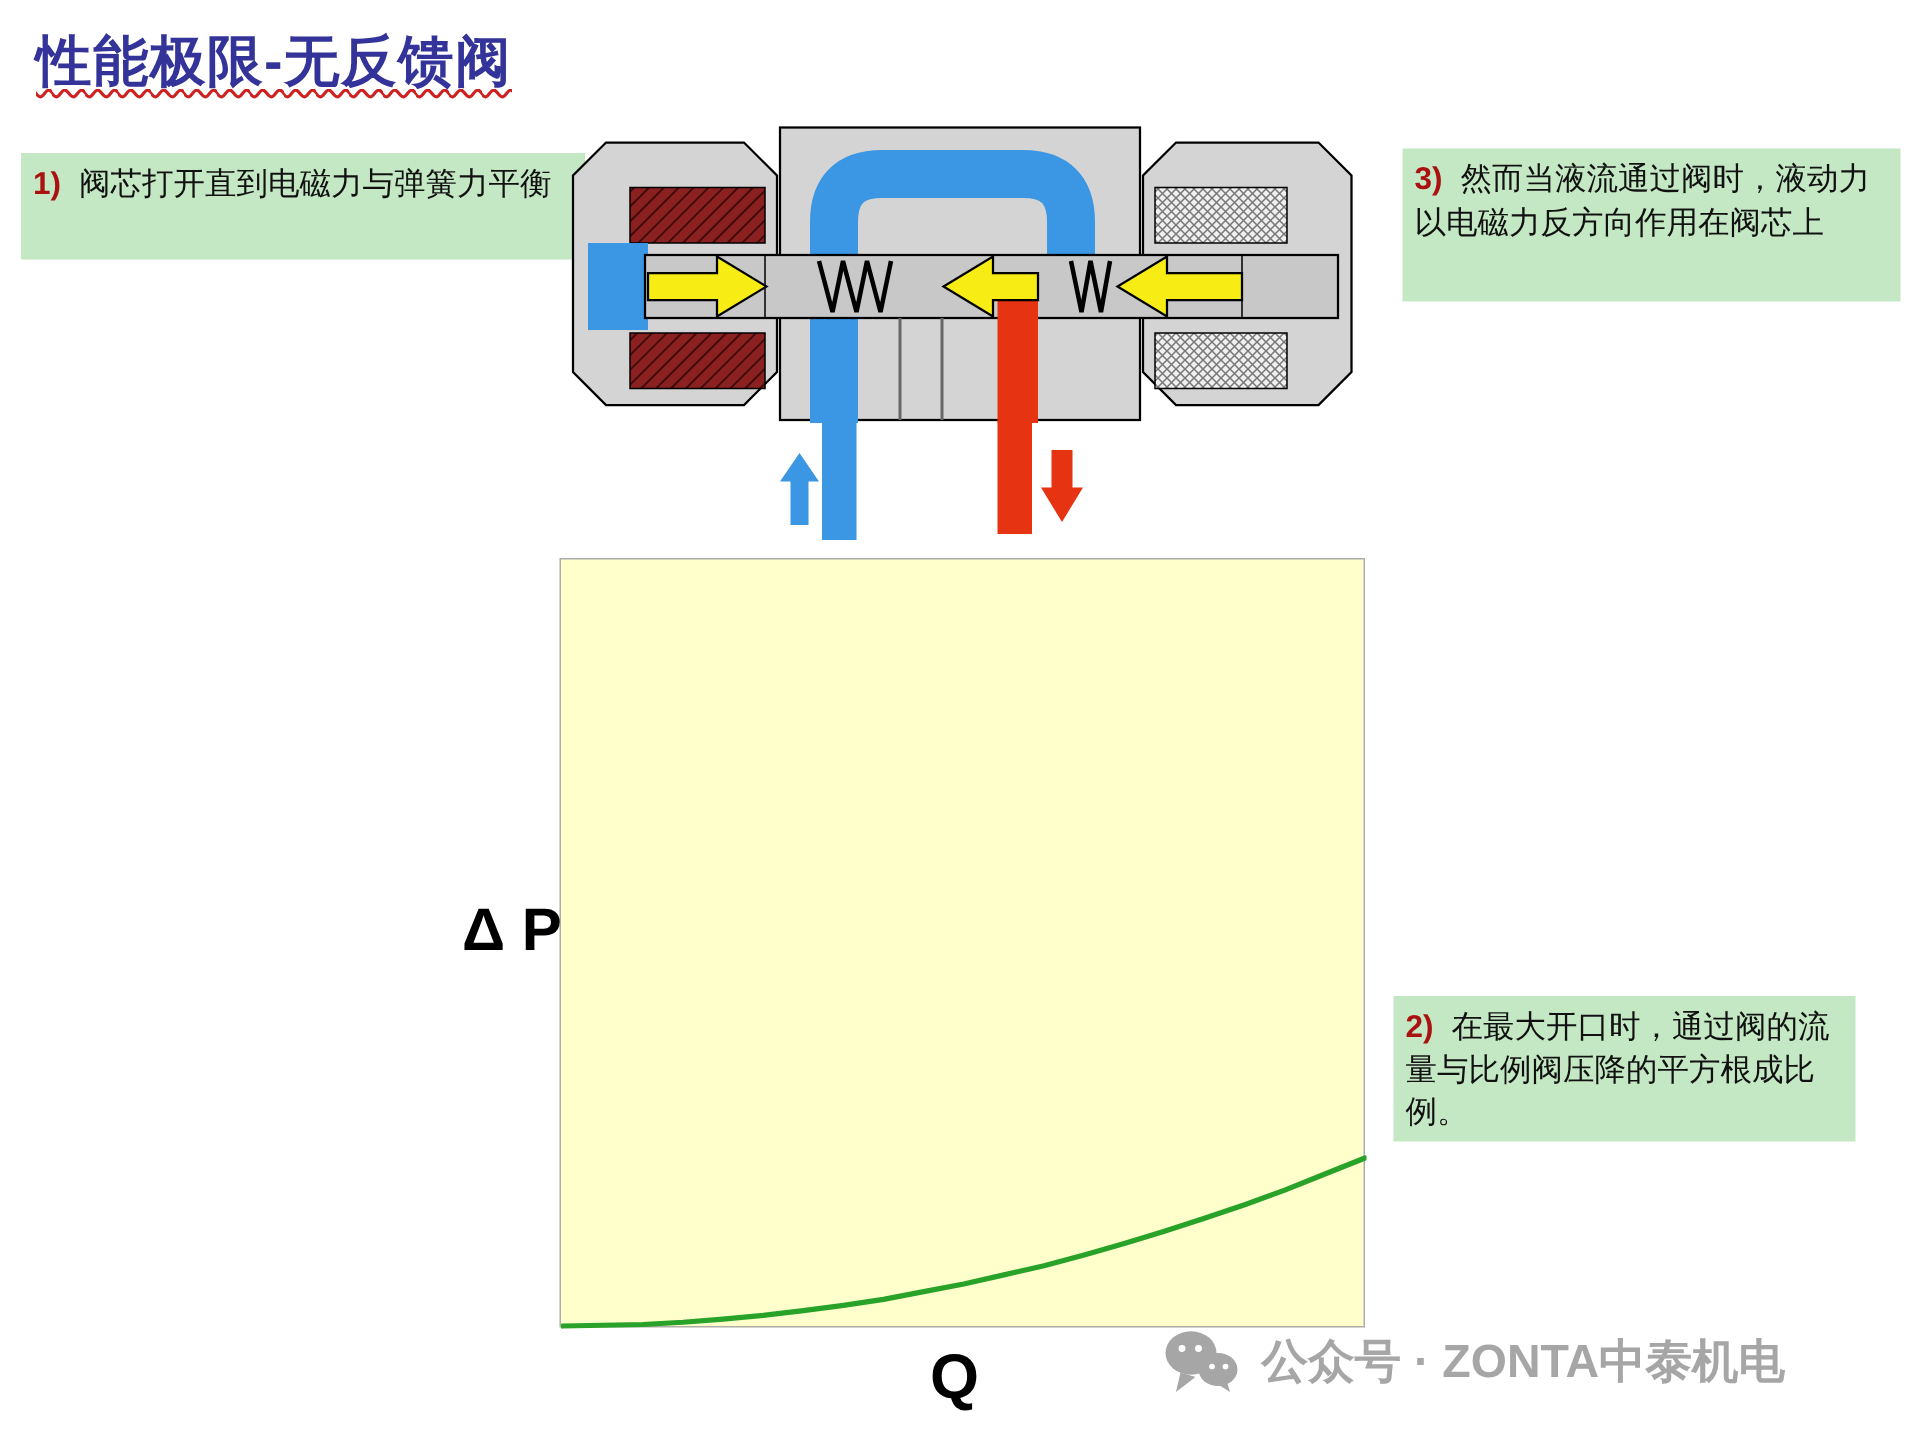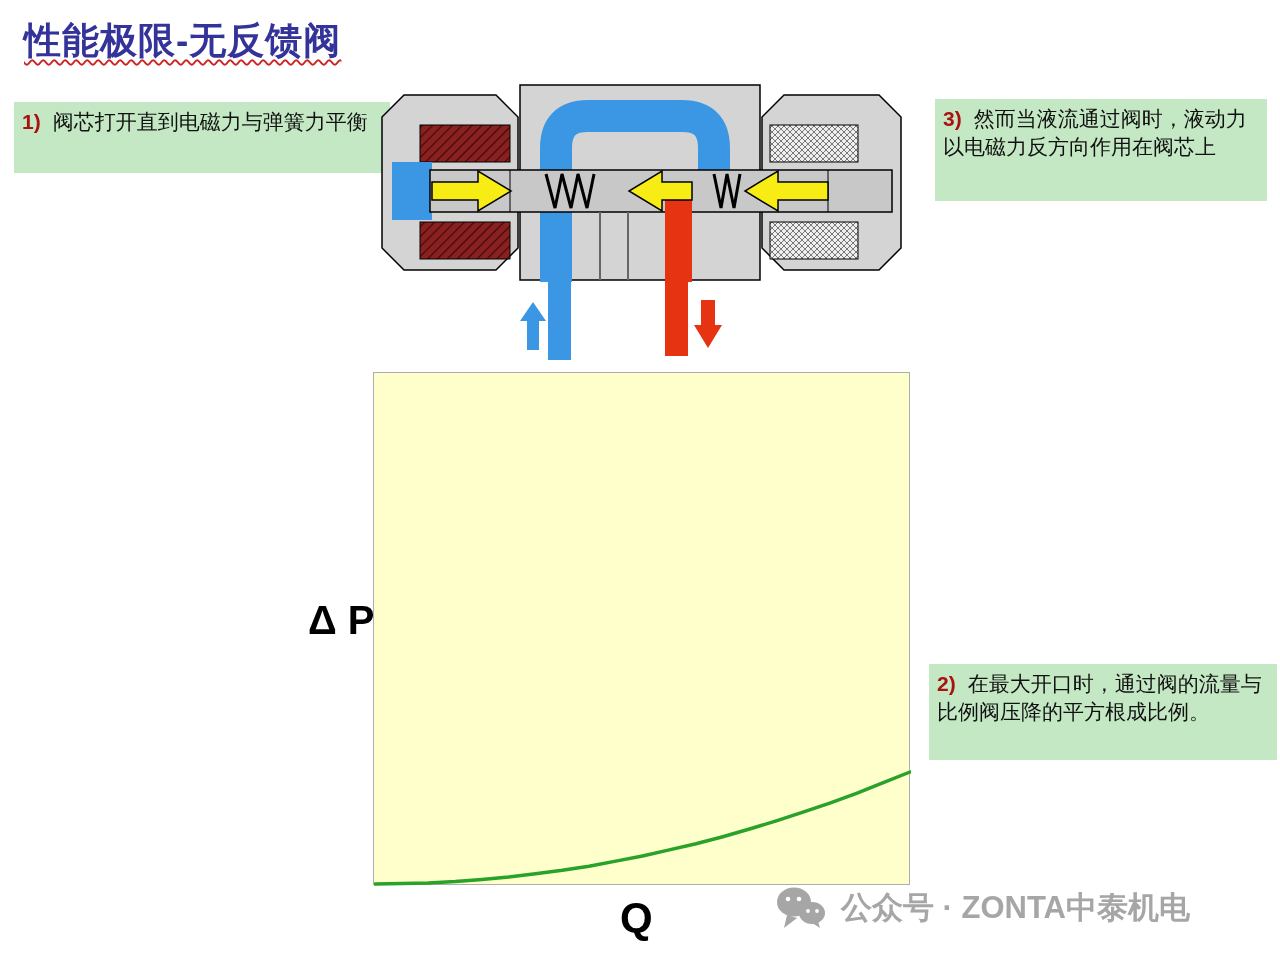--- a/index.html
+++ b/index.html
@@ -15,21 +15,21 @@
   }
 
   .callout {
     position:absolute; background:#c4e8c4; color:#111;
     font-size:21px; line-height:1.34; padding:6px 8px;
     font-family:"Liberation Serif","DejaVu Serif", serif;
   }
   .callout .num { color:#aa1111; font-weight:bold; margin-right:12px; font-family:"Liberation Sans", sans-serif; }
   .callout1 { left:14px;  top:102px; width:376px; min-height:71px; }
   .callout3 { left:935px; top:99px;  width:332px; min-height:102px; }
-  .callout2 { left:929px; top:664px; width:348px; min-height:96px; }
+  .callout2 { left:929px; top:664px; width:308px; min-height:96px; }
 
   .valve { position:absolute; left:370px; top:78px; width:545px; height:292px; }
 
   .chart { position:absolute; left:373px; top:372px; width:537px; height:513px; border:1px solid #adadad; background:#ffffcc; }
   .ylabel { position:absolute; left:268px; top:598px; font-size:40px; font-weight:bold; color:#000;margin-left:40px; }
   .xlabel { position:absolute; left:620px; top:894px; font-size:42px; font-weight:bold; color:#000; }
 
   .watermark { position:absolute; left:775px; top:886px; display:flex; align-items:center; gap:14px;
                color:#a6a6a6; font-size:31px; font-weight:600; }
 </style>

